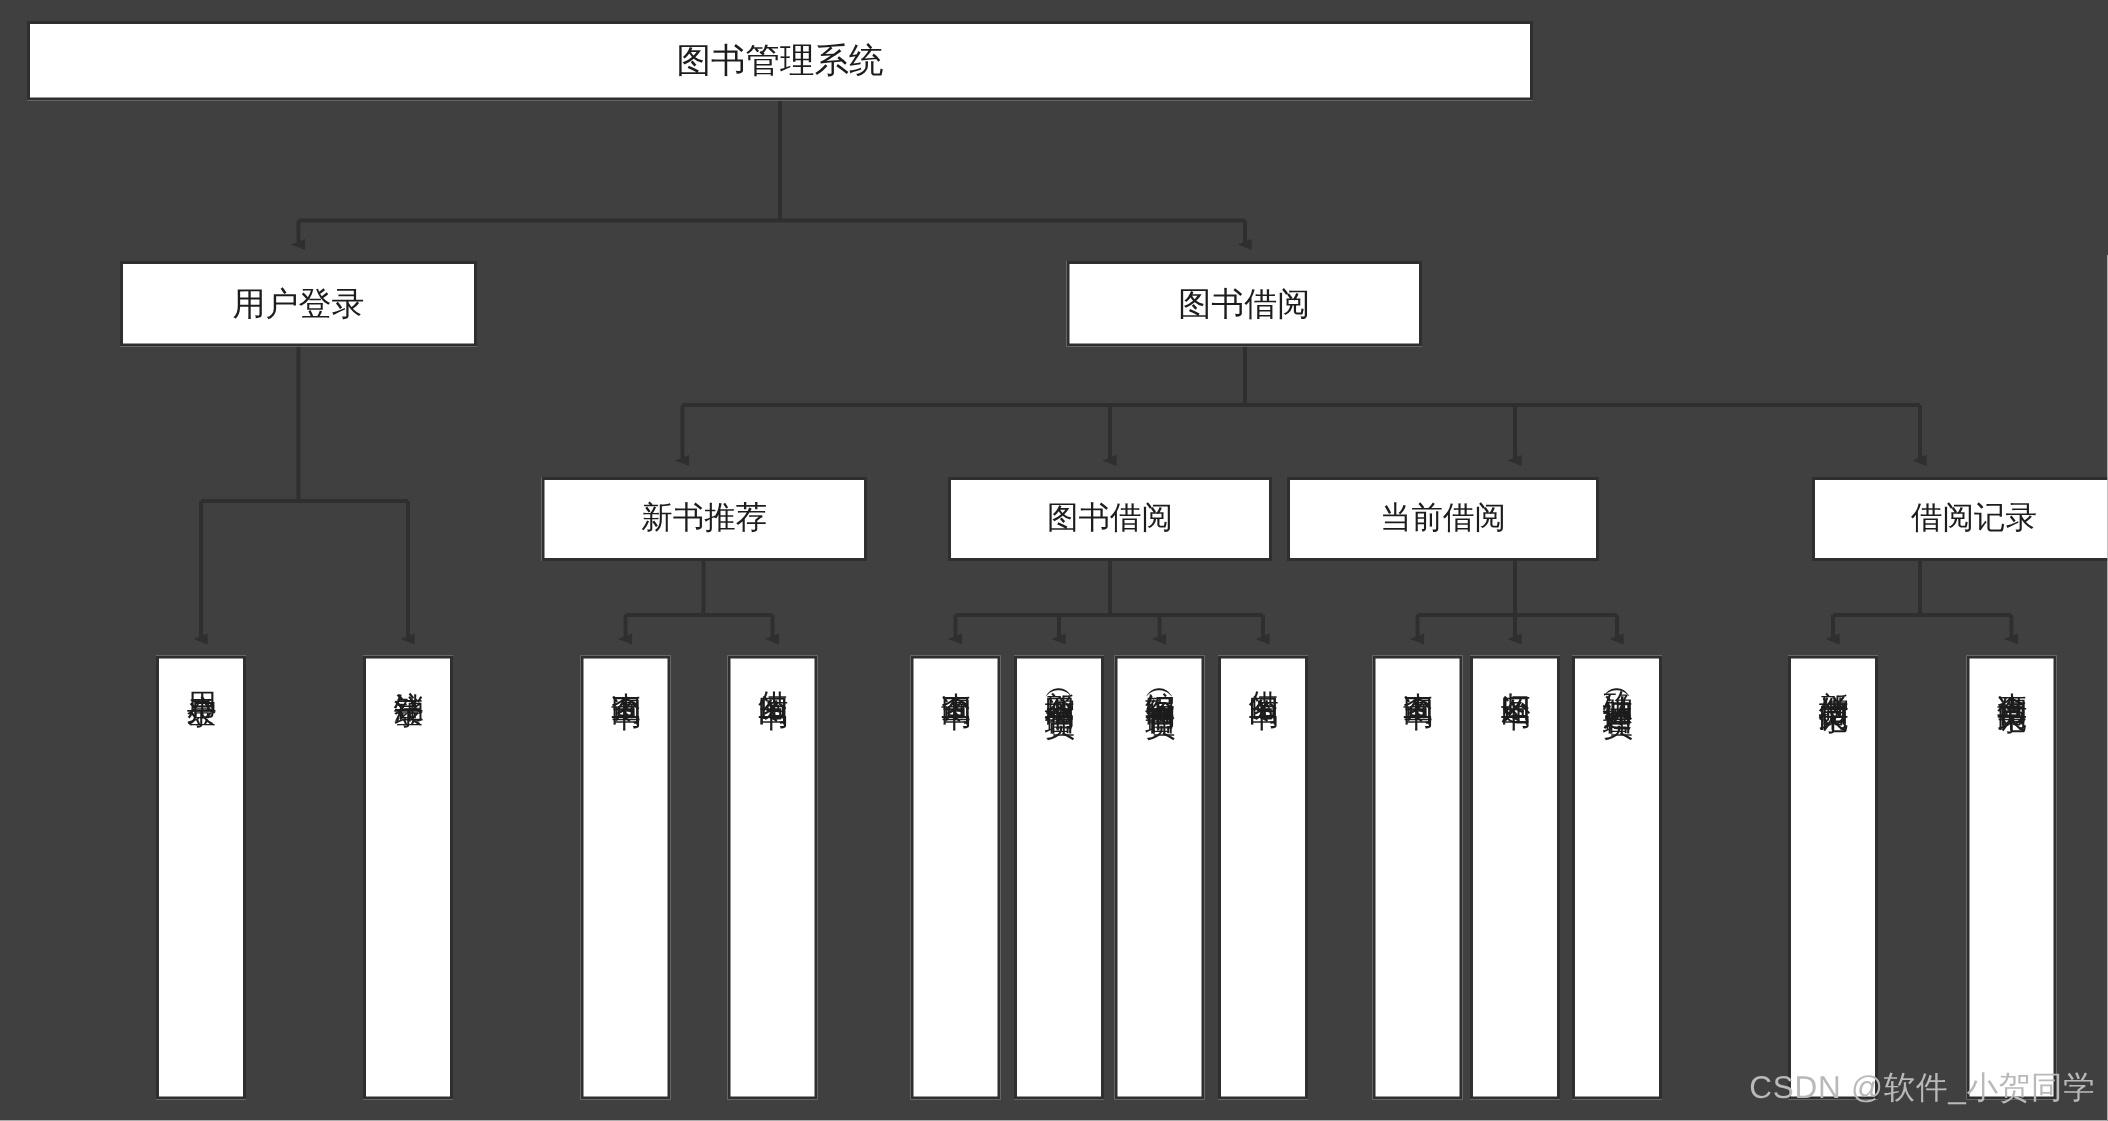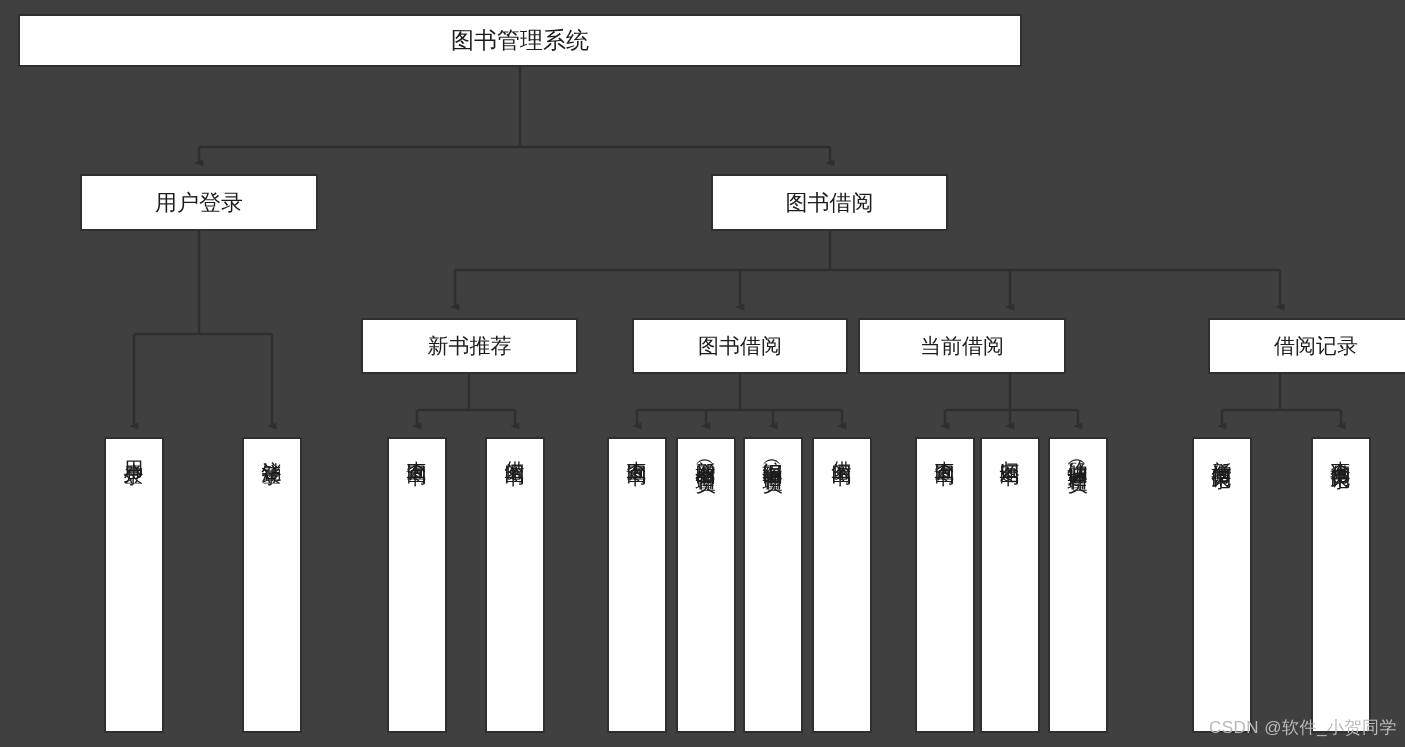--- a/index.html
+++ b/index.html
@@ -91,21 +91,21 @@
   .node.lf-j { left: 980px;  width: 60px; }
   .node.lf-k { left: 1048px; width: 60px; }
   
   .node.lf-l { left: 1192px; width: 60px; }
   .node.lf-m { left: 1311px; width: 60px; }
 
   .watermark {
     position: absolute;
     right: 8px;
     bottom: 8px;
-    font-size: 17px;
+    font-size: 21px;
     color: #b9b9b9;
     letter-spacing: 0.5px;
     white-space: nowrap;
   }
 </style>
 </head>
 <body>
 
 <div id="canvas">
 

